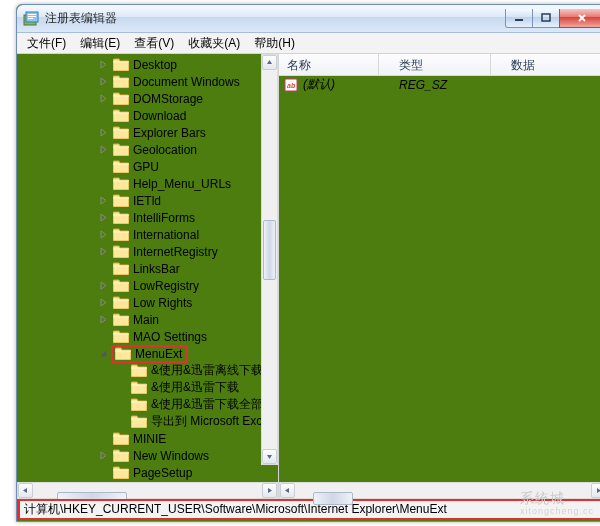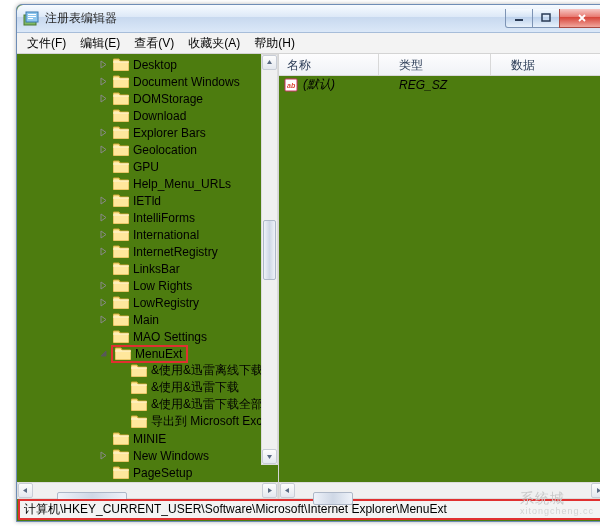--- a/index.html
+++ b/index.html
@@ -443,36 +443,36 @@
                 <svg viewBox="0 0 9 9">
                   <path d="M2 1 L7 4.5 L2 8 Z" fill="none" stroke="#888"></path>
                 </svg>
               </span>
               <span class="folder-icon">
                 <svg viewBox="0 0 16 13">
                   <path d="M0 2 L0 12 Q0 13 1 13 L15 13 Q16 13 16 12 L16 4 Q16 3 15 3 L7 3 L6 1 L1 1 Q0 1 0 2 Z" fill="#ffe79c" stroke="#d4a936"></path>
                   <path d="M0 4 L16 4" stroke="#fff6d8"></path>
                 </svg>
               </span>
+              <span class="node-label">LowRegistry</span>
+            </div>
+            <div class="node">
+              <span class="indent" style="width:80px"></span>
+              <span class="arrow collapsed">
+                <svg viewBox="0 0 9 9">
+                  <path d="M2 1 L7 4.5 L2 8 Z" fill="none" stroke="#888"></path>
+                </svg>
+              </span>
+              <span class="folder-icon">
+                <svg viewBox="0 0 16 13">
+                  <path d="M0 2 L0 12 Q0 13 1 13 L15 13 Q16 13 16 12 L16 4 Q16 3 15 3 L7 3 L6 1 L1 1 Q0 1 0 2 Z" fill="#ffe79c" stroke="#d4a936"></path>
+                  <path d="M0 4 L16 4" stroke="#fff6d8"></path>
+                </svg>
+              </span>
               <span class="node-label">Low Rights</span>
-            </div>
-            <div class="node">
-              <span class="indent" style="width:80px"></span>
-              <span class="arrow collapsed">
-                <svg viewBox="0 0 9 9">
-                  <path d="M2 1 L7 4.5 L2 8 Z" fill="none" stroke="#888"></path>
-                </svg>
-              </span>
-              <span class="folder-icon">
-                <svg viewBox="0 0 16 13">
-                  <path d="M0 2 L0 12 Q0 13 1 13 L15 13 Q16 13 16 12 L16 4 Q16 3 15 3 L7 3 L6 1 L1 1 Q0 1 0 2 Z" fill="#ffe79c" stroke="#d4a936"></path>
-                  <path d="M0 4 L16 4" stroke="#fff6d8"></path>
-                </svg>
-              </span>
-              <span class="node-label">LowRegistry</span>
             </div>
             <div class="node">
               <span class="indent" style="width:80px"></span>
               <span class="arrow collapsed">
                 <svg viewBox="0 0 9 9">
                   <path d="M2 1 L7 4.5 L2 8 Z" fill="none" stroke="#888"></path>
                 </svg>
               </span>
               <span class="folder-icon">
                 <svg viewBox="0 0 16 13">

